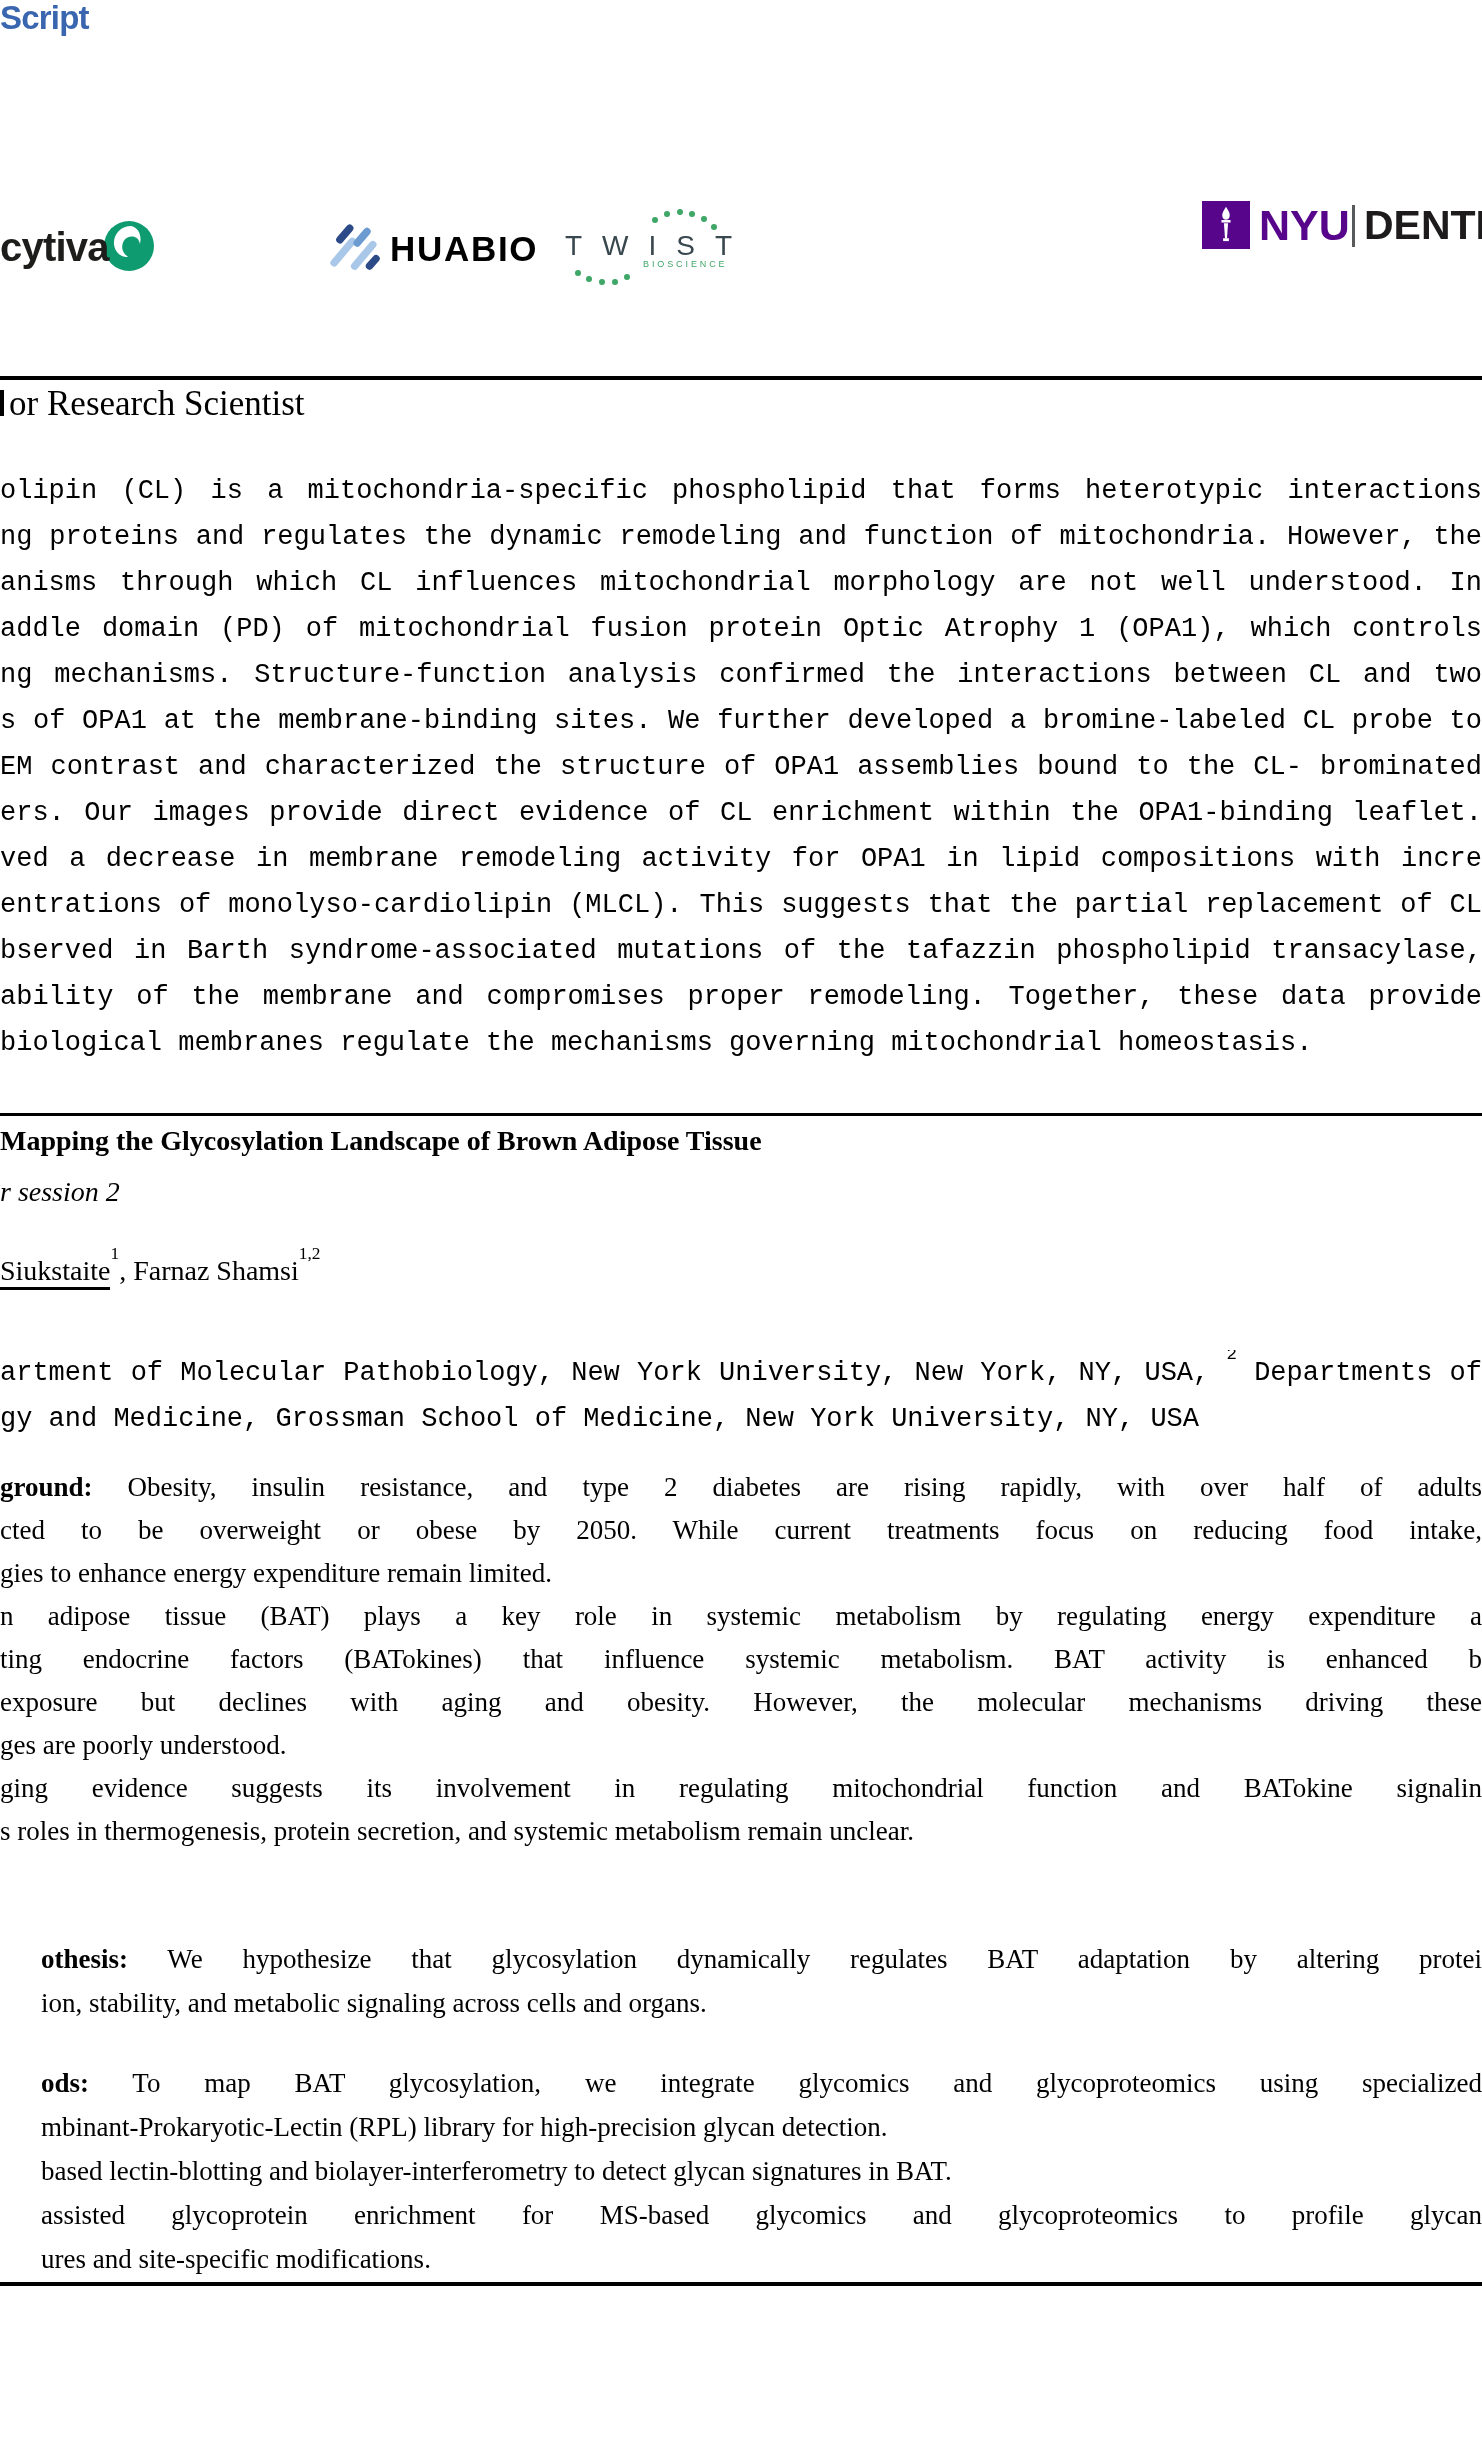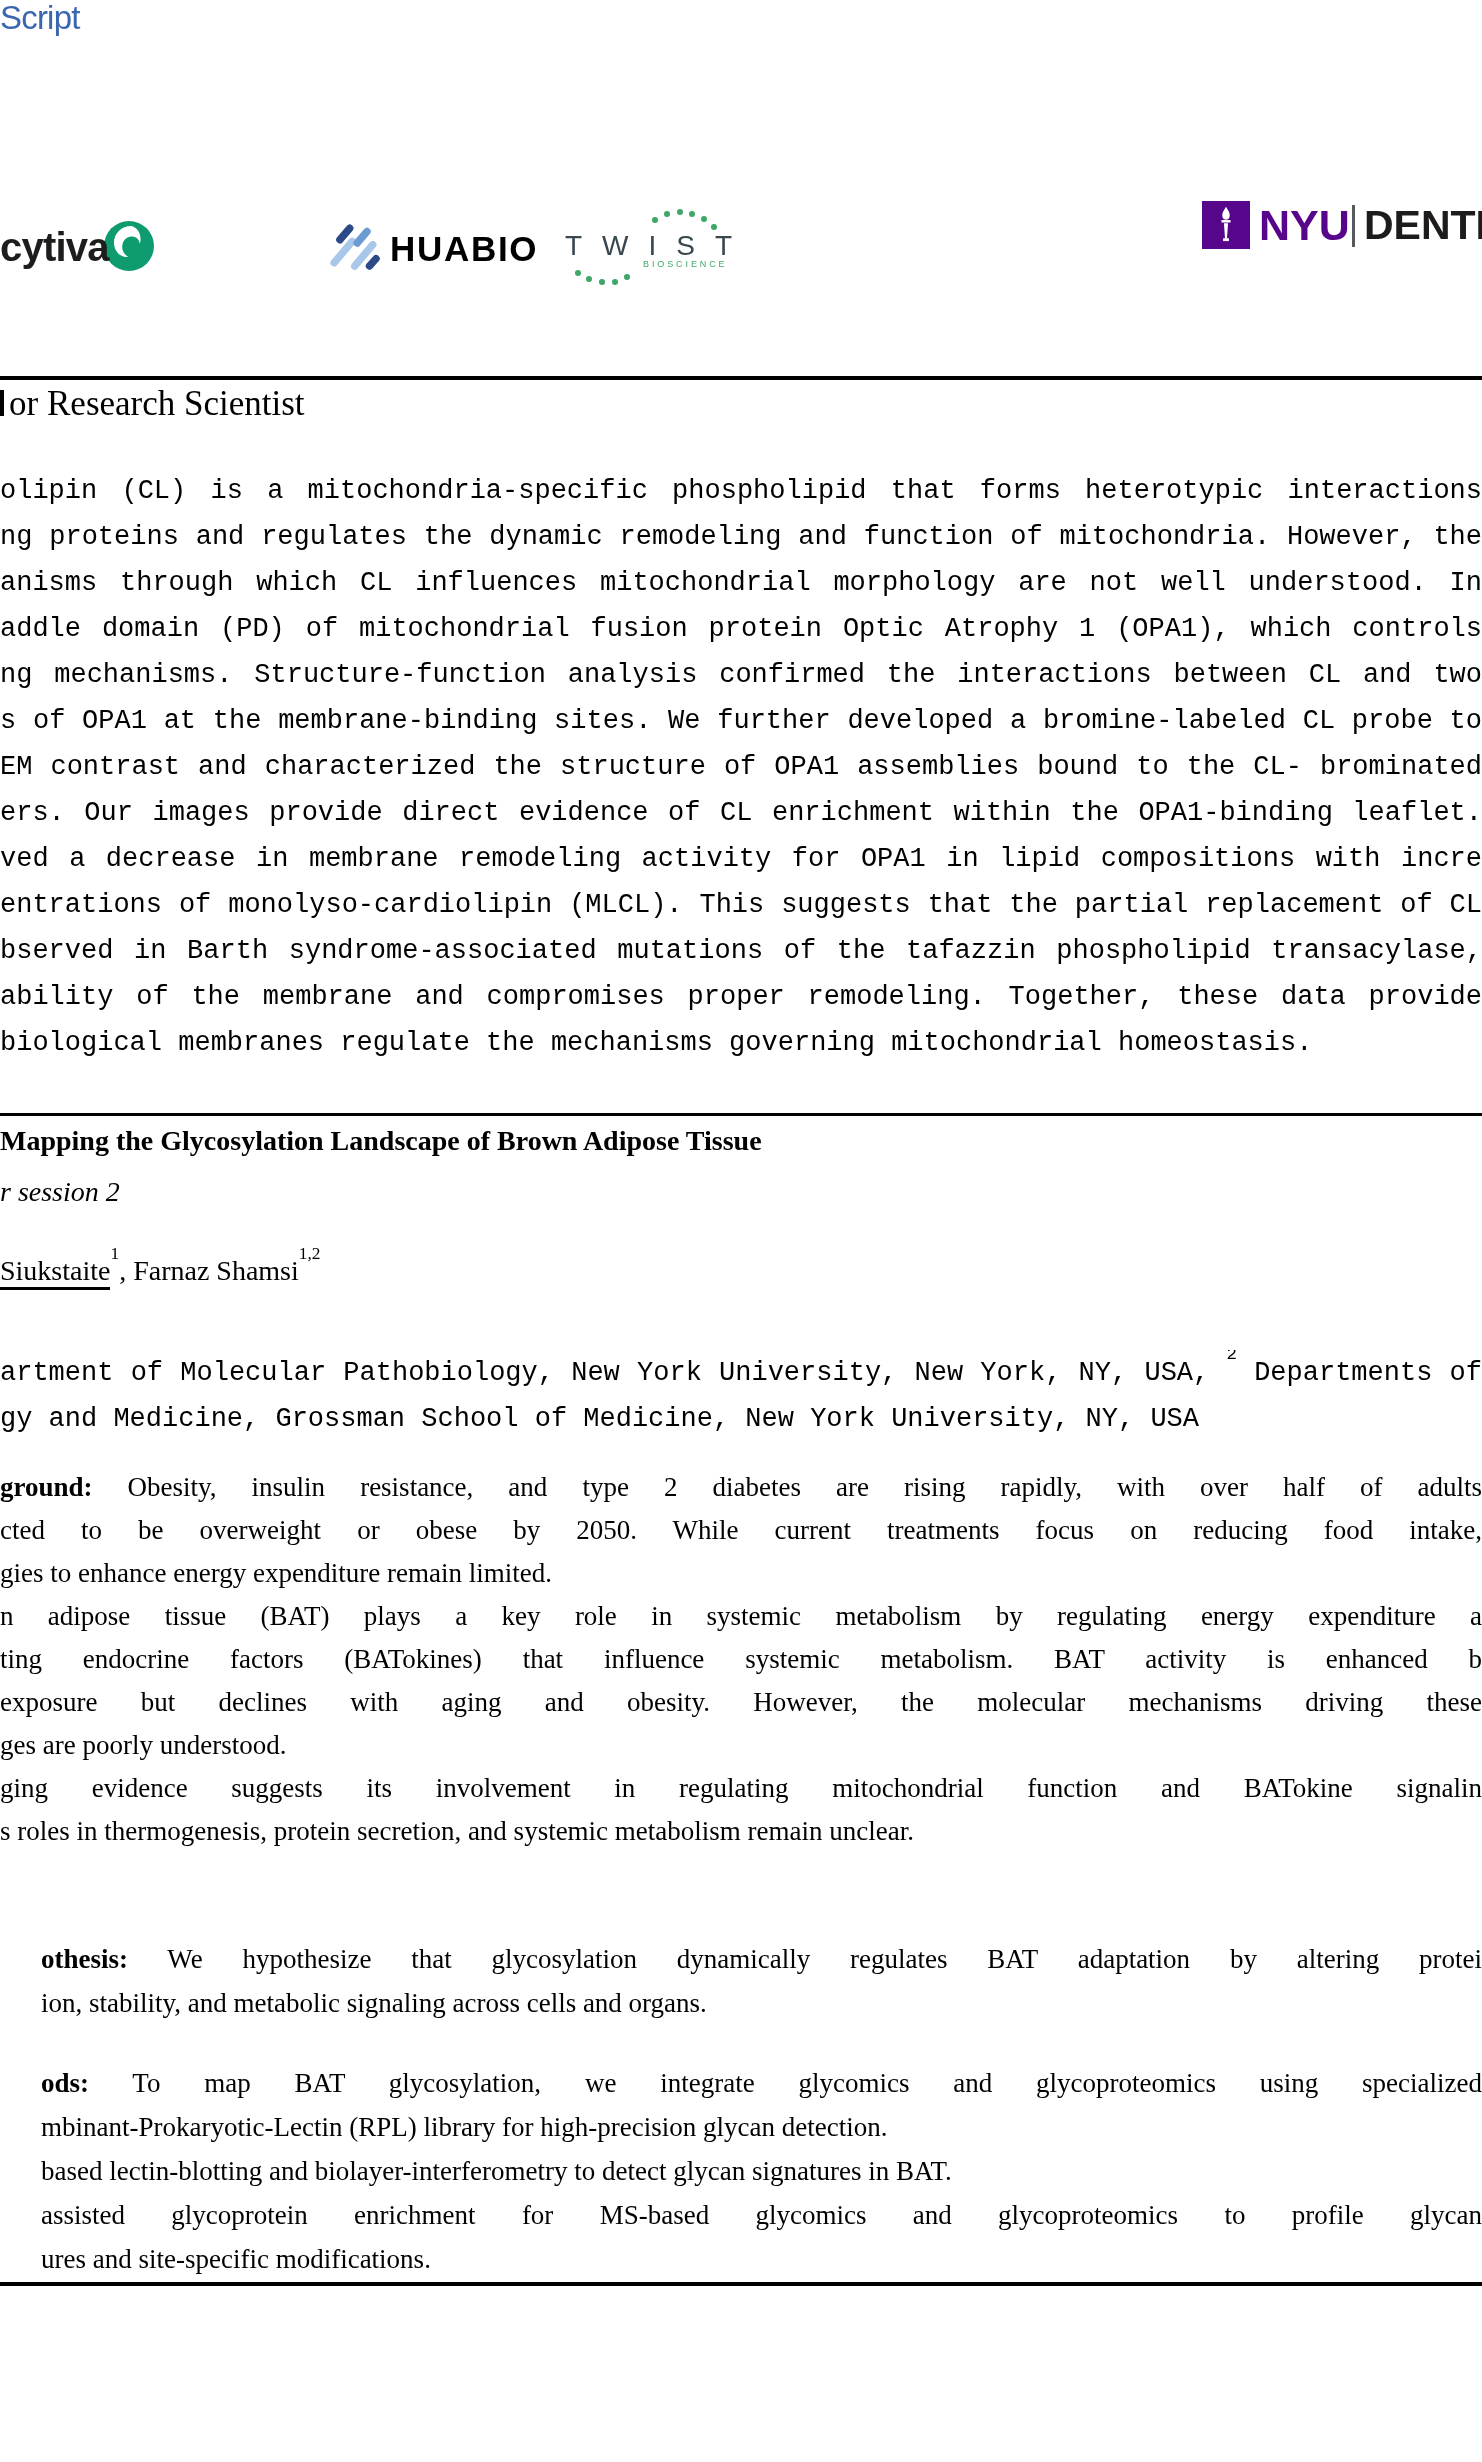--- a/index.html
+++ b/index.html
@@ -4,21 +4,21 @@
 <style>
   html,body{margin:0;padding:0;}
   body{
     width:1482px;height:2462px;position:relative;background:#fff;overflow:hidden;
     font-family:"Liberation Serif", serif;color:#000;
   }
   .abs{position:absolute;}
   .rule{position:absolute;left:0;width:1482px;background:#000;}
   
   .sans{font-family:"Liberation Sans", sans-serif;}
-  .genscript{left:0;top:283;font-size:33px;font-weight:normal;letter-spacing:-0.8px;color:#3A66B0;line-height:36px;}
+  .genscript{left:0;top:283;font-size:33px;font-weight:bold;letter-spacing:-0.8px;color:#3A66B0;line-height:36px;}
   .cytiva-text{left:200;top:226px;font-size:40px;font-weight:bold;letter-spacing:-0.8px;color:#1d1d1b;line-height:43px;}
   .huabio-text{left:390px;top:230px;font-size:35px;font-weight:bold;letter-spacing:1.7px;color:#000000;line-height:38px;}
   .twist-letters{left:565px;top:229px;font-size:28px;font-weight:400;letter-spacing:20px;color:#39474E;line-height:33px;}
   .twist-sub{left:643px;top:259px;font-size:9px;letter-spacing:2.9px;color:#3FA768;line-height:10.8px;}
   .dot{position:absolute;width:5.8px;height:5.8px;border-radius:50%;background:#3FA768;}
   .nyu-box{left:1202px;top:201px;width:48px;height:48px;background:#57068C;display:flex;align-items:center;justify-content:center;}
   .nyu-text{left:1259px;top:200px;font-size:43px;font-weight:bold;color:#57068C;line-height:50px;}
   .nyu-divider{left:1352px;top:205px;width:2.5px;height:42px;background:#58595b;}
   .nyu-school{left:1364px;top:201px;width:119px;overflow:hidden;white-space:nowrap;font-size:41px;font-weight:bold;color:#1e1b1c;line-height:48px;}
   

